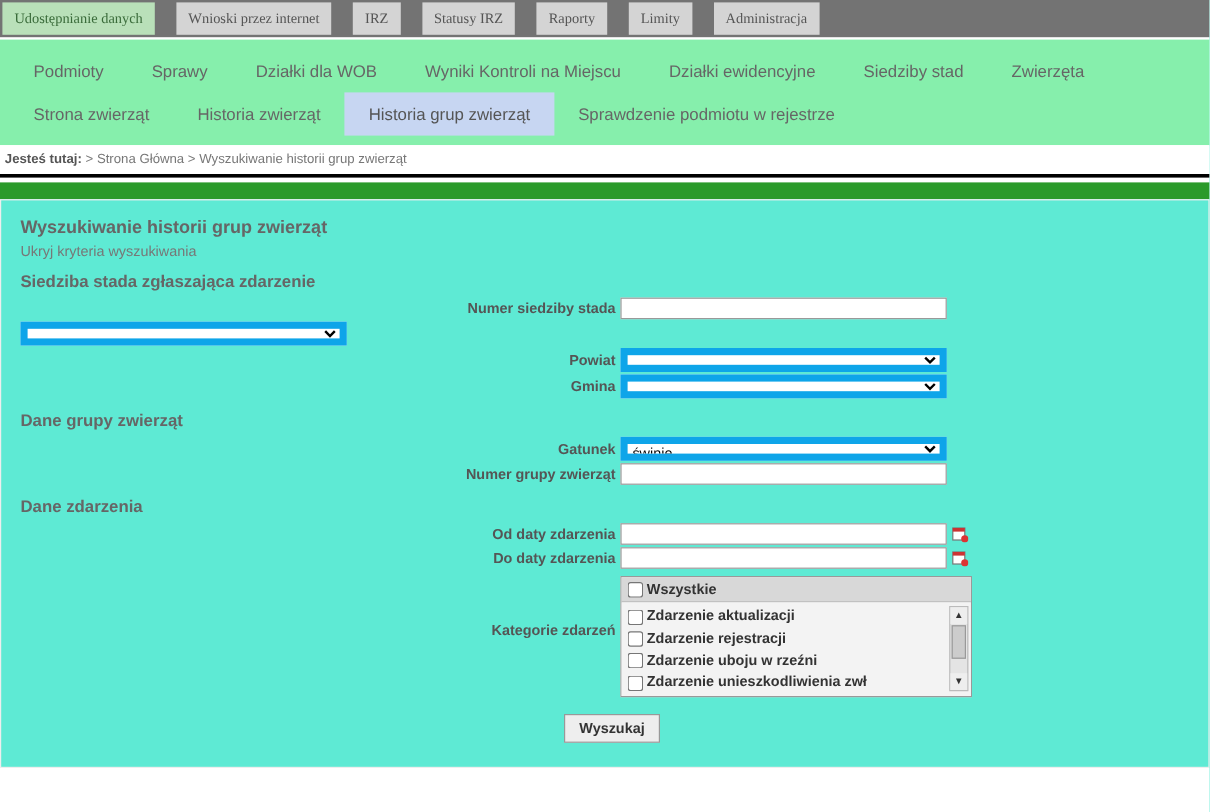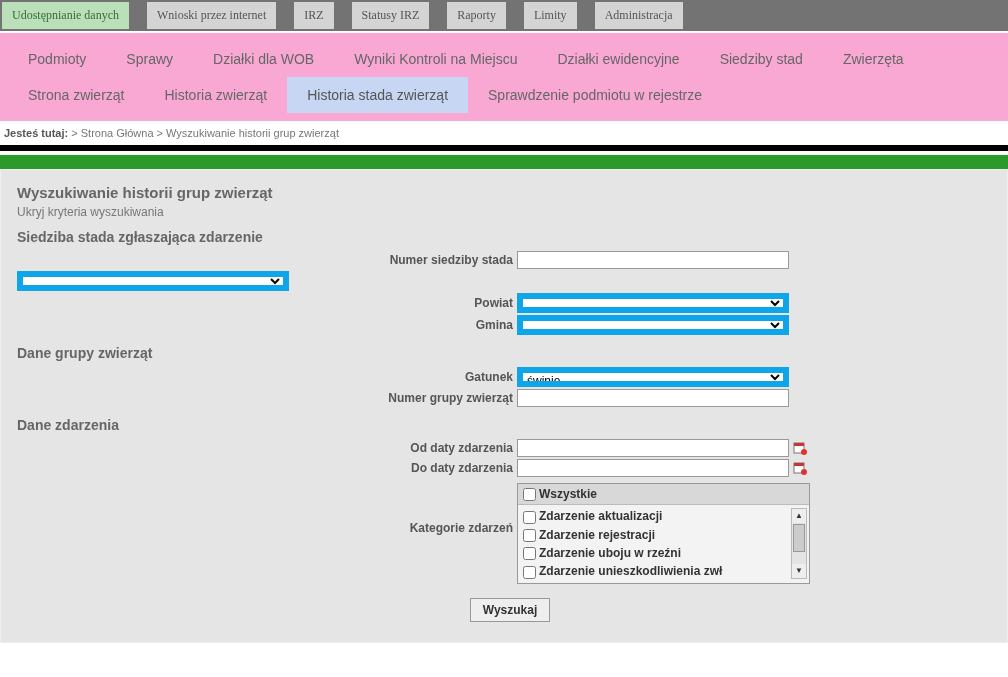--- a/index.html
+++ b/index.html
@@ -2,31 +2,31 @@
 <html><head>
 <meta charset="utf-8">
 <style>
 * { margin: 0; padding: 0; box-sizing: border-box; }
 body { font-family: Arial, sans-serif; font-size: 12px; color: #333; background: #fff; }
 
 .top-tabs { display: flex; gap: 18px; padding: 2px; background: #737373; font-family: Liberation Serif, serif; }
 .top-tab { padding: 6px 10px; background: #d4d4d4; color: #555; font-size: 12px; cursor: pointer; }
 .top-tab.active { background: #b9e0b9; color: #3a6b3a; }
 
-.nav-container { background: #f9a8d4; padding: 8px; margin-top: 2px; }
+.nav-container { background: #86efac; padding: 8px; margin-top: 2px; }
 .nav-row { display: flex; flex-wrap: wrap; gap: 0; }
 .nav-item { padding: 10px 20px; color: #666; font-size: 14px; cursor: pointer; }
 .nav-item.active { background: #c7d6f2; color: #555; }
 
-.breadcrumb { padding: 6px 4px; font-size: 11px; color: #777; background: #fff; border-bottom: 6px solid #000000; }
+.breadcrumb { padding: 6px 4px; font-size: 11px; color: #777; background: #fff; border-bottom: 3px solid #000000; }
 .breadcrumb b { color: #555; font-weight: bold; }
 
 .green-bar { height: 14px; background: #2a9a2a; margin-top: 4px; }
 
-.page { background: #e5e5e5; padding: 10px 4px 20px 16px; border: 1px solid #eee; }
+.page { background: #5eead4; padding: 10px 4px 20px 16px; border: 1px solid #eee; }
 .page-title { font-size: 15px; font-weight: bold; color: #666; margin: 4px 0; }
 .hide-link { font-size: 12px; color: #777; margin-bottom: 8px; cursor: pointer; }
 .section-title { font-size: 14px; font-weight: bold; color: #666; margin: 10px 0 6px 0; }
 
 .form-row { display: flex; align-items: center; margin: 2px 0; }
 .form-label { width: 500px; text-align: right; padding-right: 4px; font-size: 12px; font-weight: bold; color: #555; }
 .text-input { width: 272px; height: 18px; border: 1px solid #999; background: #fff; font-size: 12px; }
 .select-input { width: 272px; height: 20px; border: 6px solid #0ea5e9; background: #fff; font-size: 12px; }
 
 .date-icon { width: 14px; height: 14px; margin-left: 4px; display: inline-flex; align-items: center; justify-content: center; cursor: pointer; }
@@ -64,21 +64,21 @@
   <div class="nav-row" id="nav-row">
       <div class="nav-item">Podmioty</div>
       <div class="nav-item">Sprawy</div>
       <div class="nav-item">Działki dla WOB</div>
       <div class="nav-item">Wyniki Kontroli na Miejscu</div>
       <div class="nav-item">Działki ewidencyjne</div>
       <div class="nav-item">Siedziby stad</div>
       <div class="nav-item">Zwierzęta</div>
       <div class="nav-item">Strona zwierząt</div>
       <div class="nav-item">Historia zwierząt</div>
-      <div class="nav-item active">Historia stada zwierząt</div>
+      <div class="nav-item active">Historia grup zwierząt</div>
       <div class="nav-item">Sprawdzenie podmiotu w rejestrze</div>
     </div>
 </div>
 
 <div class="breadcrumb">
   <b>Jesteś tutaj:</b><span> &gt; Strona Główna &gt; Wyszukiwanie historii grup zwierząt</span>
 </div>
 
 <div class="green-bar"></div>
 

